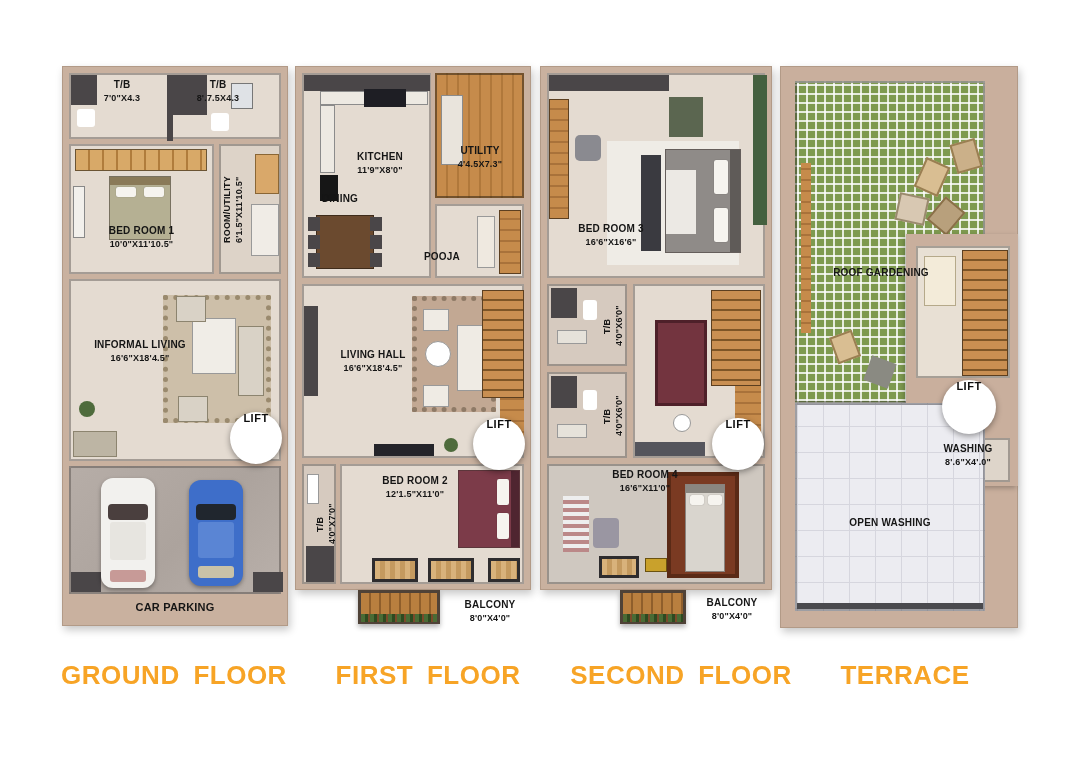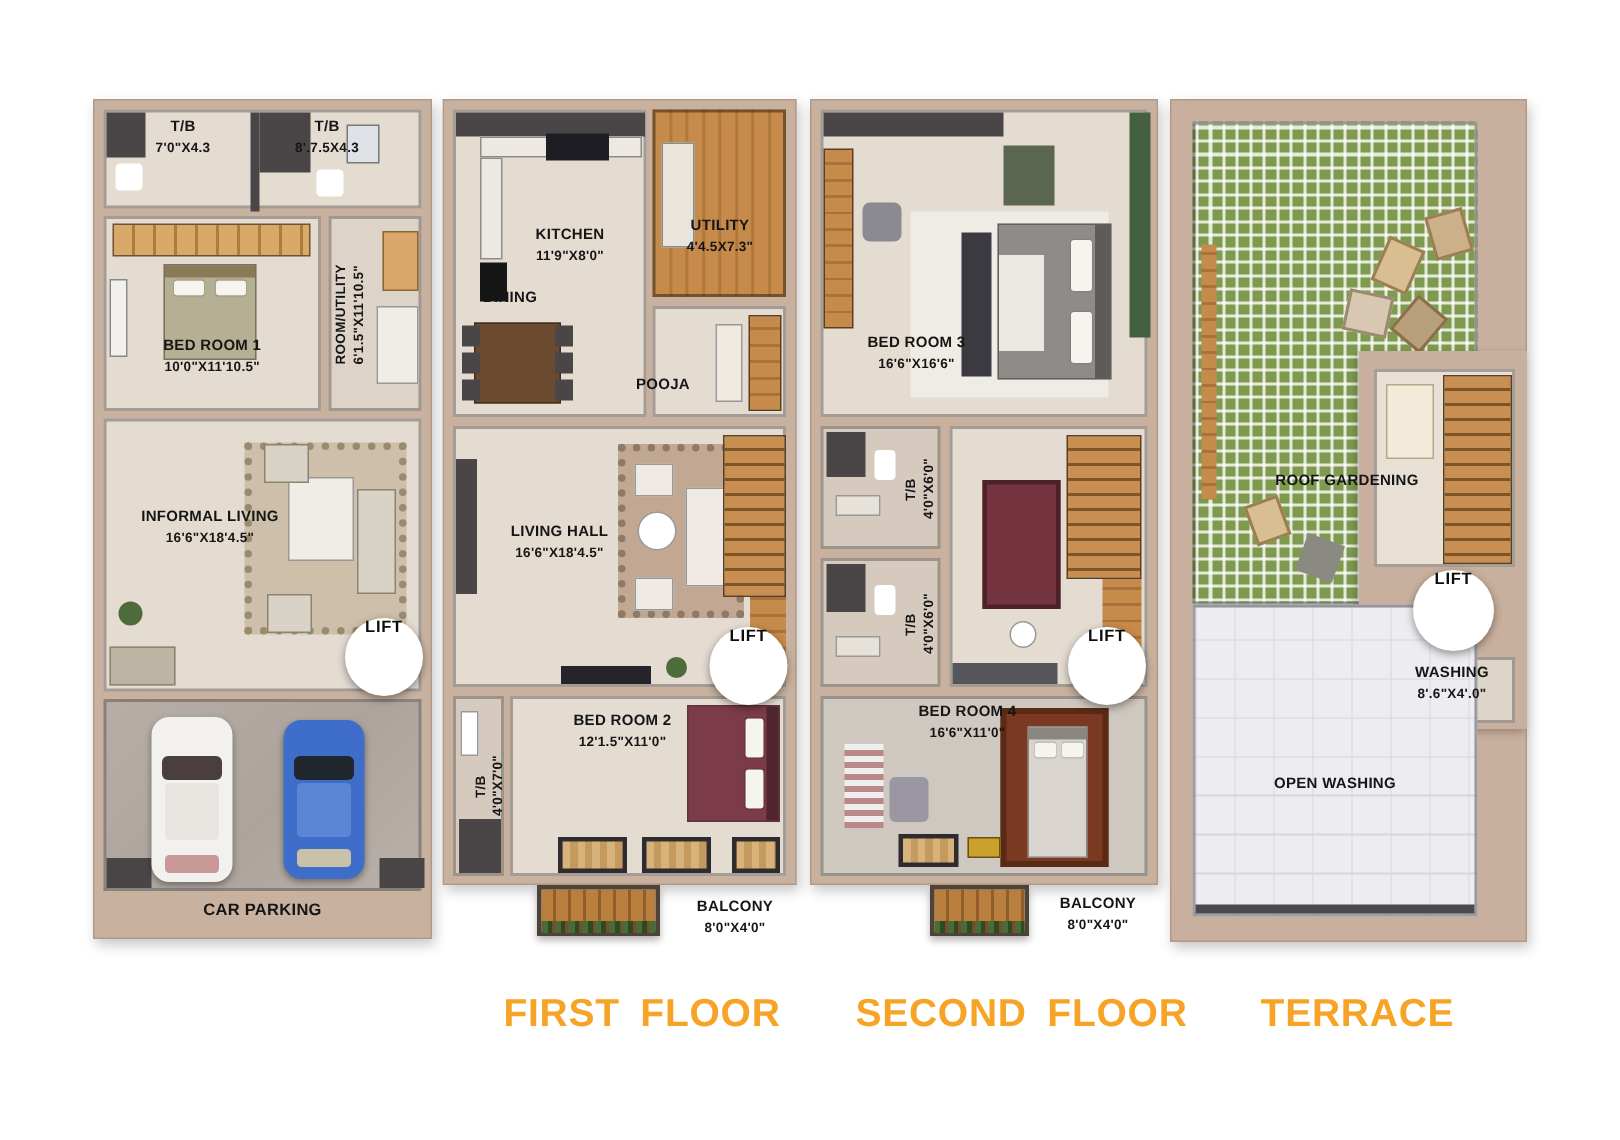--- a/index.html
+++ b/index.html
@@ -119,20 +119,21 @@
       <div class="car" style="left:118px;top:12px;width:54px;height:106px;background:#3E6EC9;">
         <div style="position:absolute;left:7px;top:24px;width:40px;height:16px;background:#20262E;border-radius:4px;"></div>
         <div style="position:absolute;left:9px;top:42px;width:36px;height:36px;background:#5A85D4;border-radius:3px;"></div>
         <div style="position:absolute;left:9px;top:86px;width:36px;height:12px;background:#C9C2A8;border-radius:3px;"></div>
       </div>
     </div>
     <div class="rlabel" style="left:7px;top:534px;width:212px;font-size:11px;">
       <span class="nm">CAR PARKING</span>
     </div>
   </div>
+  <div class="floor-title" style="left:174px;">GROUND FLOOR</div>
 
   <div class="plan" style="left:295px;top:66px;width:236px;height:524px;">
 
     <div class="room" style="left:7px;top:7px;width:129px;height:205px;">
       <div class="furn dark" style="left:0;top:0;width:126px;height:16px;"></div>
       <div class="furn" style="left:16px;top:16px;width:108px;height:14px;background:#EDE9E2;border:1px solid #8b8b8b;"></div>
       <div class="furn" style="left:60px;top:14px;width:42px;height:18px;background:#1E1E24;"></div>
       <div class="furn" style="left:16px;top:30px;width:15px;height:68px;background:#EDE9E2;border:1px solid #8b8b8b;"></div>
       <div class="furn" style="left:16px;top:100px;width:18px;height:26px;background:#161616;"></div>
       <div class="furn" style="left:12px;top:140px;width:58px;height:54px;background:#6B4A2F;border:1px solid #3f2c1b;"></div>
@@ -309,21 +310,21 @@
 
     <div class="room grass" style="left:15px;top:15px;width:190px;height:322px;border-color:rgba(60,60,50,.5);">
       <div class="furn woodv" style="left:4px;top:80px;width:10px;height:170px;"></div>
       <div class="furn" style="left:122px;top:78px;width:26px;height:32px;background:#D9BE92;border:2px solid #9a7f52;transform:rotate(24deg);"></div>
       <div class="furn" style="left:156px;top:58px;width:26px;height:30px;background:#CBB089;border:2px solid #9a7f52;transform:rotate(-16deg);"></div>
       <div class="furn" style="left:136px;top:118px;width:26px;height:30px;background:#B8A07C;border:2px solid #8a7048;transform:rotate(40deg);"></div>
       <div class="furn" style="left:100px;top:112px;width:30px;height:28px;background:#D8C8B2;border:2px solid #9a8a6e;transform:rotate(12deg);"></div>
       <div class="furn" style="left:36px;top:250px;width:24px;height:28px;background:#D9BE92;border:2px solid #9a7f52;transform:rotate(-20deg);"></div>
       <div class="furn" style="left:70px;top:276px;width:26px;height:26px;background:#8a8a82;transform:rotate(20deg);"></div>
     </div>
-    <div class="rlabel" style="left:38px;top:200px;width:160px;margin-top:48px;">
+    <div class="rlabel" style="left:21px;top:200px;width:160px;">
       <span class="nm">ROOF GARDENING</span>
     </div>
 
     <div style="position:absolute;left:126px;top:168px;width:112px;height:252px;background:#C9AF9D;box-shadow:-2px 2px 5px rgba(0,0,0,.25);">
       <div class="room" style="left:10px;top:12px;width:94px;height:132px;background:#E8E0D4;">
         <div class="furn stairs" style="left:44px;top:2px;width:46px;height:126px;border:1px solid #5c3f20;"></div>
         <div class="furn" style="left:6px;top:8px;width:32px;height:50px;background:#F3EBD9;border:1px solid #b5a98a;"></div>
       </div>
       <div class="room" style="left:16px;top:204px;width:88px;height:44px;background:#DED5CA;"></div>
       <div class="rlabel" style="left:20px;top:208px;width:84px;">

